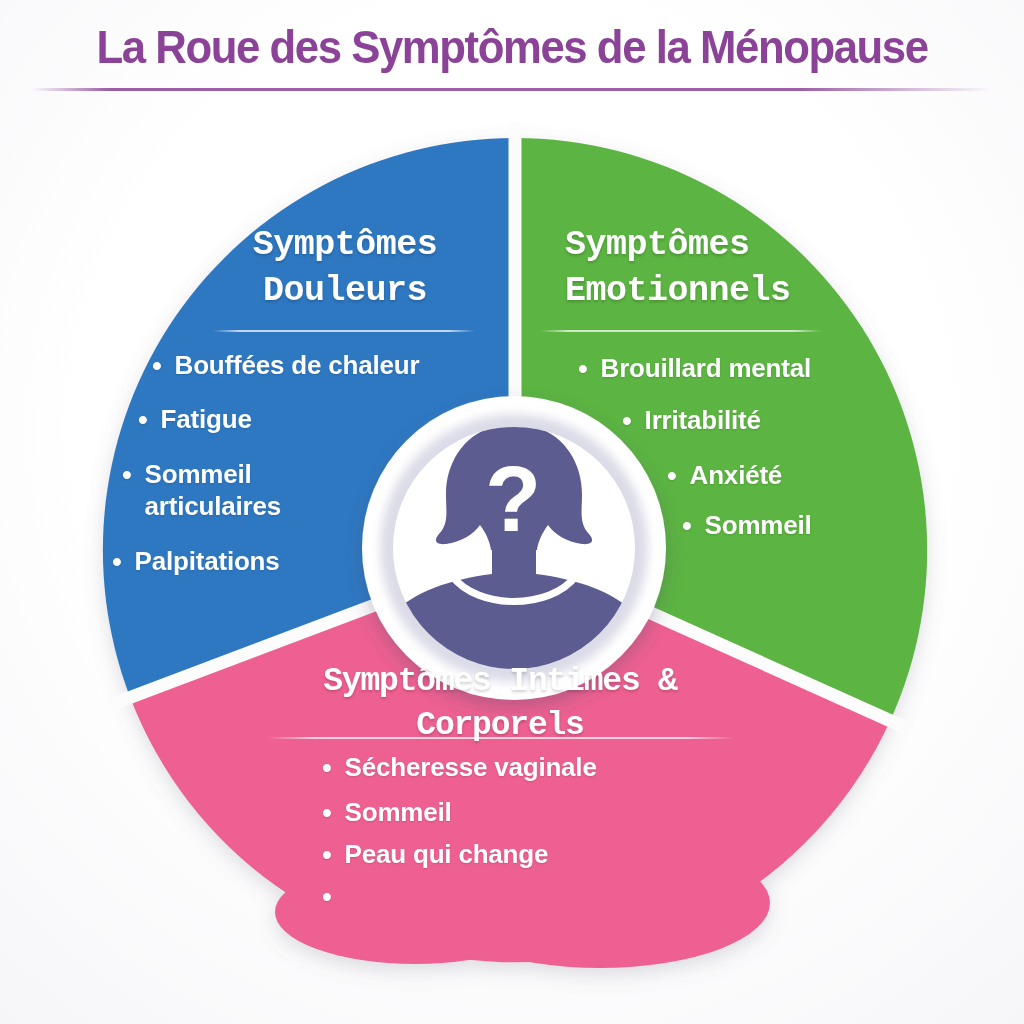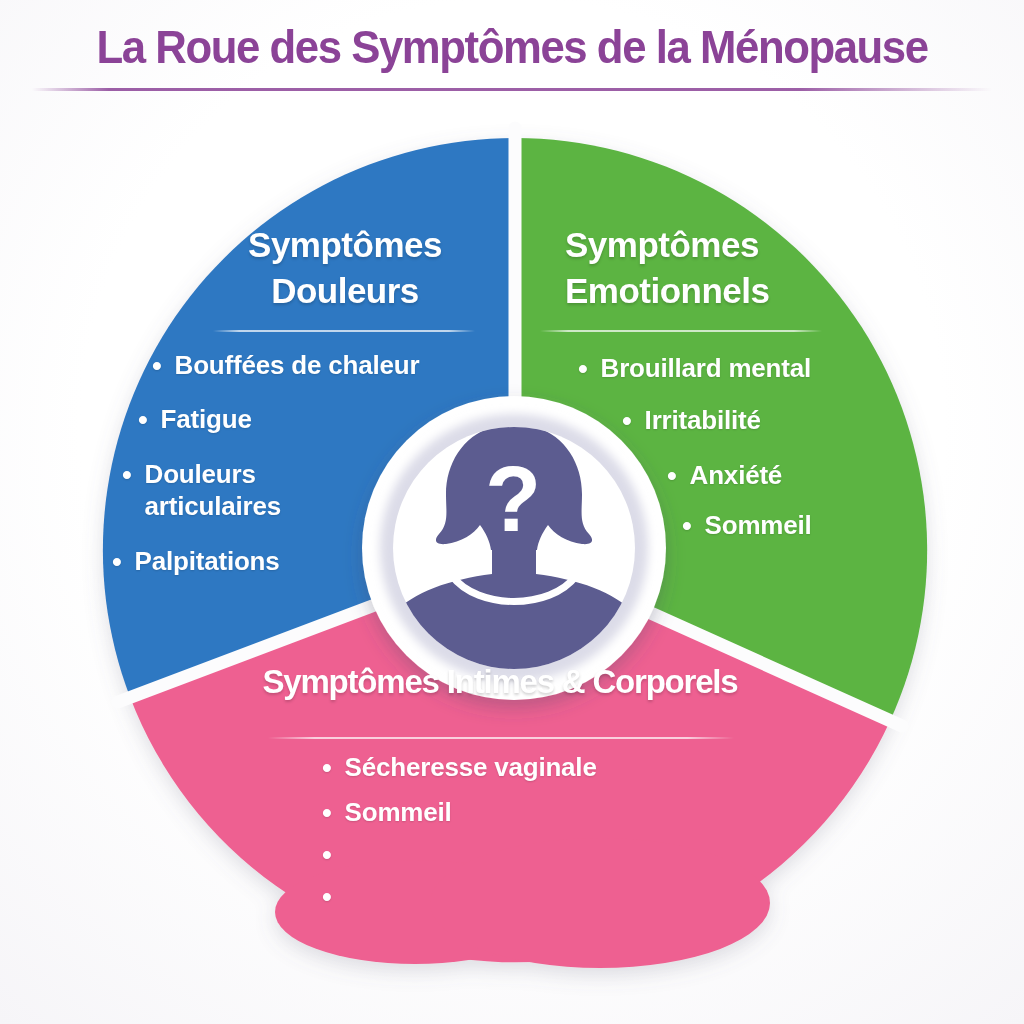--- a/index.html
+++ b/index.html
@@ -22,20 +22,21 @@
     background:linear-gradient(to right,
       rgba(139,67,151,0) 0%, rgba(139,67,151,.85) 8%,
       rgba(139,67,151,.85) 80%, rgba(139,67,151,0) 100%);
     border-radius:2px;
   }
   .wheel{position:absolute;left:0;top:0;width:1024px;height:1024px;}
   .seg-heading{
     position:absolute;color:#fff;font-weight:bold;
     font-size:35px;line-height:1.32;letter-spacing:-0.5px;
     text-shadow:0 2px 3px rgba(0,0,0,.18);
+    font-family:Liberation Mono, monospace;
   }
   .seg-heading span{display:block;}
   .center-text{text-align:center;}
   .seg-rule{
     position:absolute;height:2px;
     background:linear-gradient(to right,
       rgba(255,255,255,0) 0%, rgba(255,255,255,.7) 10%,
       rgba(255,255,255,.7) 90%, rgba(255,255,255,0) 100%);
   }
   .pink-heading{font-size:33px;letter-spacing:-1.2px;width:520px;text-align:center;}
@@ -113,21 +114,21 @@
   <div class="item" style="left:152px;top:350px;">
     <span class="dot">•</span>
     <span class="item-text">Bouffées de chaleur</span>
   </div>
   <div class="item" style="left:138px;top:404px;">
     <span class="dot">•</span>
     <span class="item-text">Fatigue</span>
   </div>
   <div class="item wrap2" style="left:122px;top:459px;">
     <span class="dot">•</span>
-    <span class="item-text">Douleurs articulaires</span>
+    <span class="item-text">Sommeil articulaires</span>
   </div>
   <div class="item" style="left:112px;top:546px;">
     <span class="dot">•</span>
     <span class="item-text">Palpitations</span>
   </div>
 
   <div class="seg-heading" style="left:565px;top:222px;width:320px;">
     <span>Symptômes</span>
     <span>Emotionnels</span>
   </div>
@@ -158,18 +159,19 @@
   <div class="item" style="left:322px;top:752px;">
     <span class="dot">•</span>
     <span class="item-text">Sécheresse vaginale</span>
   </div>
   <div class="item" style="left:322px;top:797px;">
     <span class="dot">•</span>
     <span class="item-text">Sommeil</span>
   </div>
   <div class="item" style="left:322px;top:839px;">
     <span class="dot">•</span>
+    <span class="item-text">Peau qui change</span>
   </div>
   <div class="item" style="left:322px;top:881px;">
     <span class="dot">•</span>
   </div>
 
 </div>
 
 </body></html>

